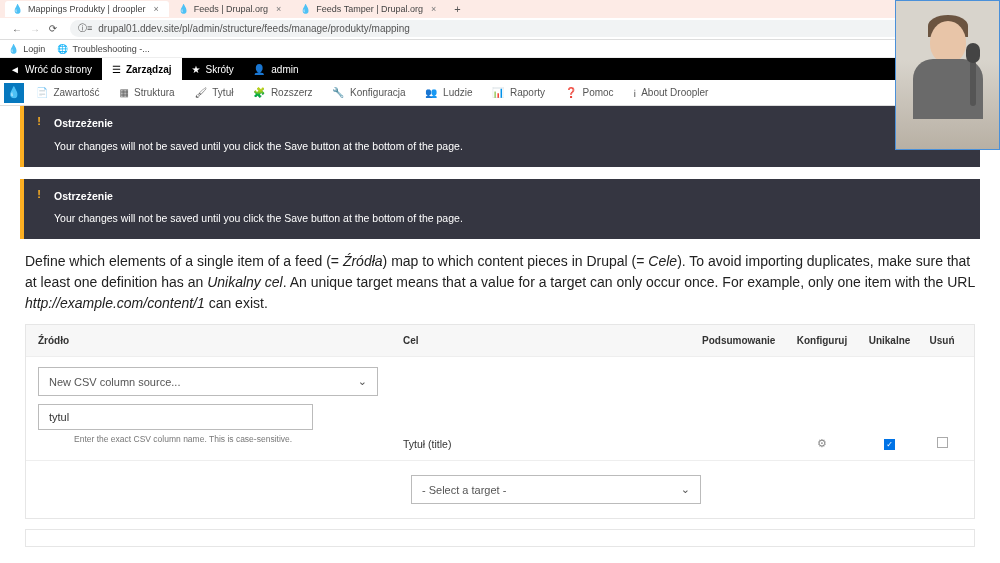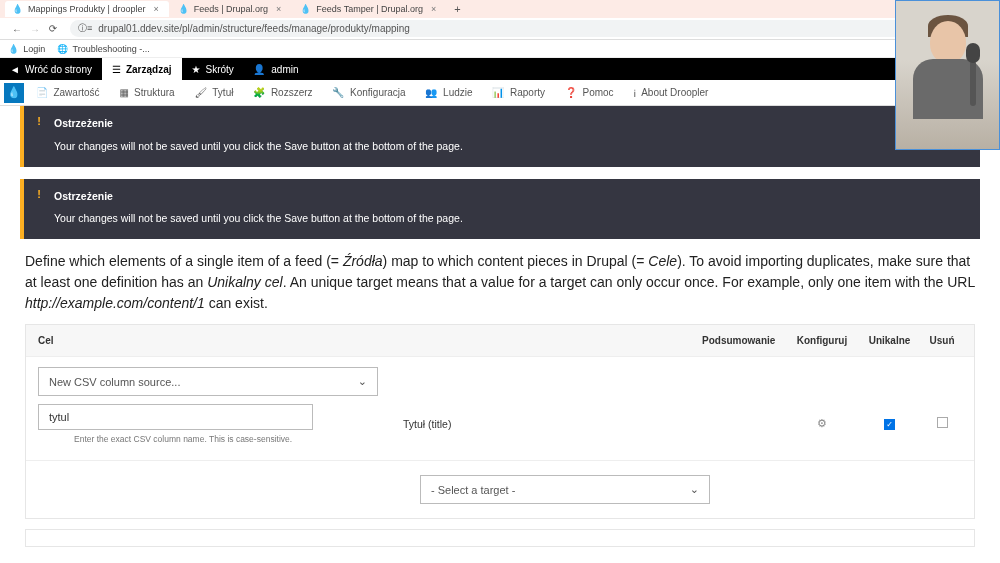--- a/index.html
+++ b/index.html
@@ -41,35 +41,35 @@
 
 .mapping-table { margin: 10px 25px 0; border: 1px solid #e6e6e6; }
 .mt-header { display: flex; background: #f7f7f7; padding: 10px 12px; font-size: 10px; color: #333; font-weight: 600; }
 .col-src { width: 365px; }
 .col-target { flex: 1; }
 .col-summary { width: 85px; text-align: left; }
 .col-config { width: 70px; text-align: center; }
 .col-unique { width: 65px; text-align: center; }
 .col-del { width: 40px; text-align: center; }
 
-.mt-row { display: flex; padding: 10px 12px; border-top: 1px solid #eee; align-items: center; font-size: 10.5px; }
+.mt-row { display: flex; padding: 10px 12px; border-top: 1px solid #eee; align-items: flex-end; font-size: 10.5px; }
 .select-box { width: 340px; padding: 7px 10px; border: 1px solid #bbb; background: #fff; font-size: 11px; color: #555; margin-bottom: 8px; display: flex; justify-content: space-between; align-items: center; }
 .text-input { width: 275px; padding: 6px 10px; border: 1px solid #bbb; background: #fff; font-size: 11px; color: #333; margin-bottom: 4px; }
 .helper { font-size: 8.5px; color: #777; margin-bottom: 6px; margin-left: 36px; }
 .existing { font-size: 9.5px; color: #333; }
 .existing a { color: #0073aa; text-decoration: underline; }
 
 .target-cell { flex: 1; display: flex; align-items: center; padding-top: 30px; font-size: 10.5px; color: #333; }
 .gear { color: #888; font-size: 11px; }
 .chk { width: 11px; height: 11px; }
 .chk.checked { background: #0073e6; border: 1px solid #0073e6; display: inline-flex; align-items: center; justify-content: center; color: #fff; font-size: 8px; }
 .chk.empty { border: 1px solid #aaa; background: #fff; display: inline-block; }
 
 .mt-row2 { display: flex; padding: 14px 12px; border-top: 1px solid #eee; justify-content: center; }
-.target-select { width: 290px; padding: 7px 10px; border: 1px solid #bbb; background: #fff; font-size: 11px; color: #555; display: flex; justify-content: space-between; align-items: center; margin-left: 0; position: relative; left: 17px; }
+.target-select { width: 290px; padding: 7px 10px; border: 1px solid #bbb; background: #fff; font-size: 11px; color: #555; display: flex; justify-content: space-between; align-items: center; margin-left: 0; position: relative; left: 8px; }
 .mt-row2 .col-src { width: 365px; }
 
 .legend-box { margin: 10px 25px 8px; border: 1px solid #e6e6e6; padding: 8px 12px; display: flex; align-items: center; gap: 6px; font-size: 10.5px; }
 
 .webcam { position: absolute; top: 0; right: 0; width: 105px; height: 150px; background: linear-gradient(#d8d4cc 40%, #b8b0a4 100%); border: 1px solid #4a90d9; }
 .person { position: absolute; left: 50%; transform: translateX(-50%); }
 .head { width: 36px; height: 42px; background: #e8c5a8; border-radius: 50% 50% 45% 45%; position: absolute; top: 20px; left: -18px; }
 .hair { width: 40px; height: 22px; background: #6b5440; border-radius: 50% 50% 0 0; position: absolute; top: 14px; left: -20px; }
 .body-s { width: 70px; height: 60px; background: #6a6a6a; border-radius: 20px 20px 0 0; position: absolute; top: 58px; left: -35px; }
 .mic { width: 6px; height: 45px; background: #555; position: absolute; top: 60px; left: 22px; border-radius: 3px; }
@@ -196,20 +196,21 @@
       <span>Your changes will not be saved until you click the Save button at the bottom of the page.</span>
     </div>
   </div>
 
   <div class="desc">
     <span>Define which elements of a single item of a feed (= </span><em>Źródła</em><span>) map to which content pieces in Drupal (= </span><em>Cele</em><span>). To avoid importing duplicates, make sure that at least one definition has an </span><em>Unikalny cel</em><span>. An unique target means that a value for a target can only occur once. For example, only one item with the URL </span><em>http://example.com/content/1</em><span> can exist.</span>
   </div>
 
   <div class="mapping-table">
     <div class="mt-header">
+      <div class="col-src">Źródło</div>
       <div class="col-target">Cel</div>
       <div class="col-summary">Podsumowanie</div>
       <div class="col-config">Konfiguruj</div>
       <div class="col-unique">Unikalne</div>
       <div class="col-del">Usuń</div>
     </div>
 
     <div class="mt-row">
       <div class="col-src">
         <div class="select-box">

